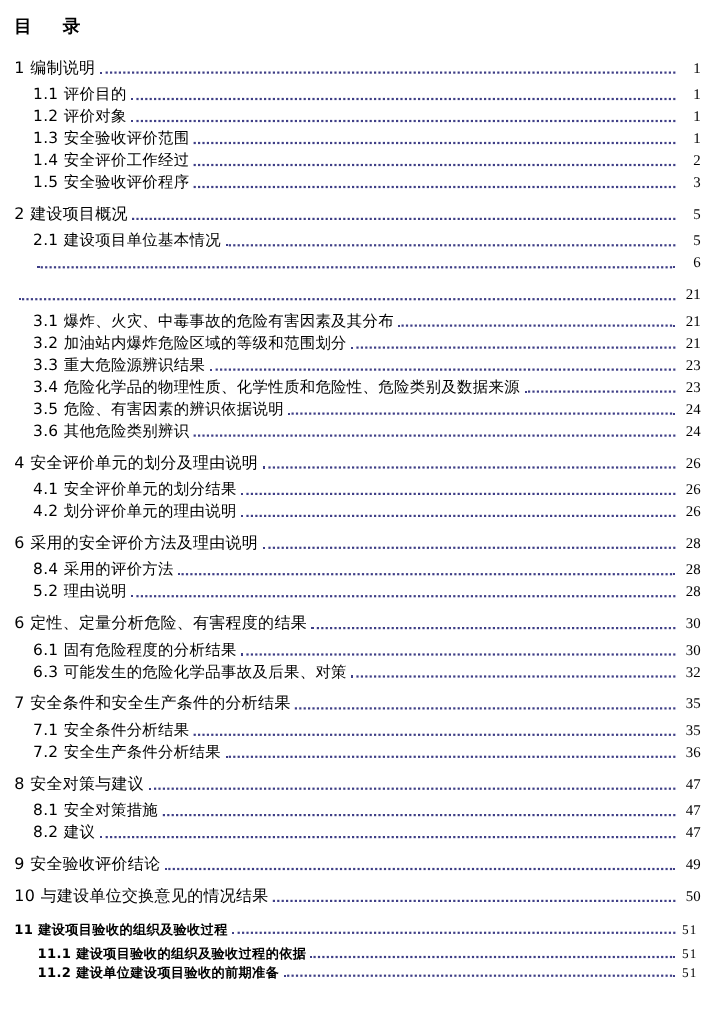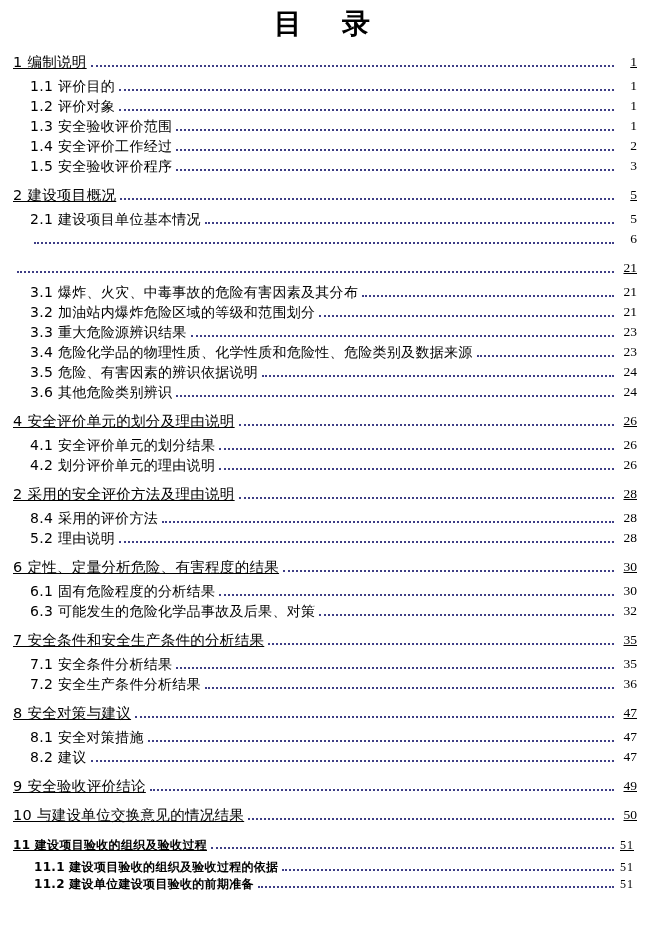--- a/index.html
+++ b/index.html
@@ -15,22 +15,21 @@
     font-family: "DejaVu Sans", sans-serif;
   }
   main.toc-page {
     box-sizing: border-box;
     width: 646px;
     height: 936px;
     padding: 9px 9px 0 13px;
   }
   h1.doc-title {
     margin: 2px 0 15px 0;
-    text-align: center;
-    font-size: 28px;
+    font-size: 16px;
     font-weight: bold;
     letter-spacing: 6px;
     line-height: 26px;
   }
   .toc-list { display: block; }
   .row {
     display: flex;
     align-items: flex-end;
     font-size: 14px;
     line-height: 20px;
@@ -49,21 +48,20 @@
   }
   .row .page {
     min-width: 20px;
     text-align: right;
     font-size: 13.5px;
     font-family: "Liberation Serif", "DejaVu Serif", serif;
   }
   .lv1 {
     margin: 9px 0 4px 0;
     font-size: 14.5px;
-    text-decoration: underline;
   }
   .lv2 { padding-left: 17px; }
   .compact {
     font-weight: bold;
     font-size: 12px;
     letter-spacing: 1px;
     line-height: 17px;
   }
   .compact .page {
     font-size: 12px;
@@ -185,21 +183,21 @@
     <span class="page">26</span>
   </div>
 
   <div class="row lv2">
     <span class="label">4.2 划分评价单元的理由说明</span>
     <span class="leader"></span>
     <span class="page">26</span>
   </div>
 
   <div class="row lv1">
-    <span class="label">2 采用的安全评价方法及理由说明</span>
+    <span class="label">6 采用的安全评价方法及理由说明</span>
     <span class="leader"></span>
     <span class="page">28</span>
   </div>
 
   <div class="row lv2">
     <span class="label">8.4 采用的评价方法</span>
     <span class="leader"></span>
     <span class="page">28</span>
   </div>
 

